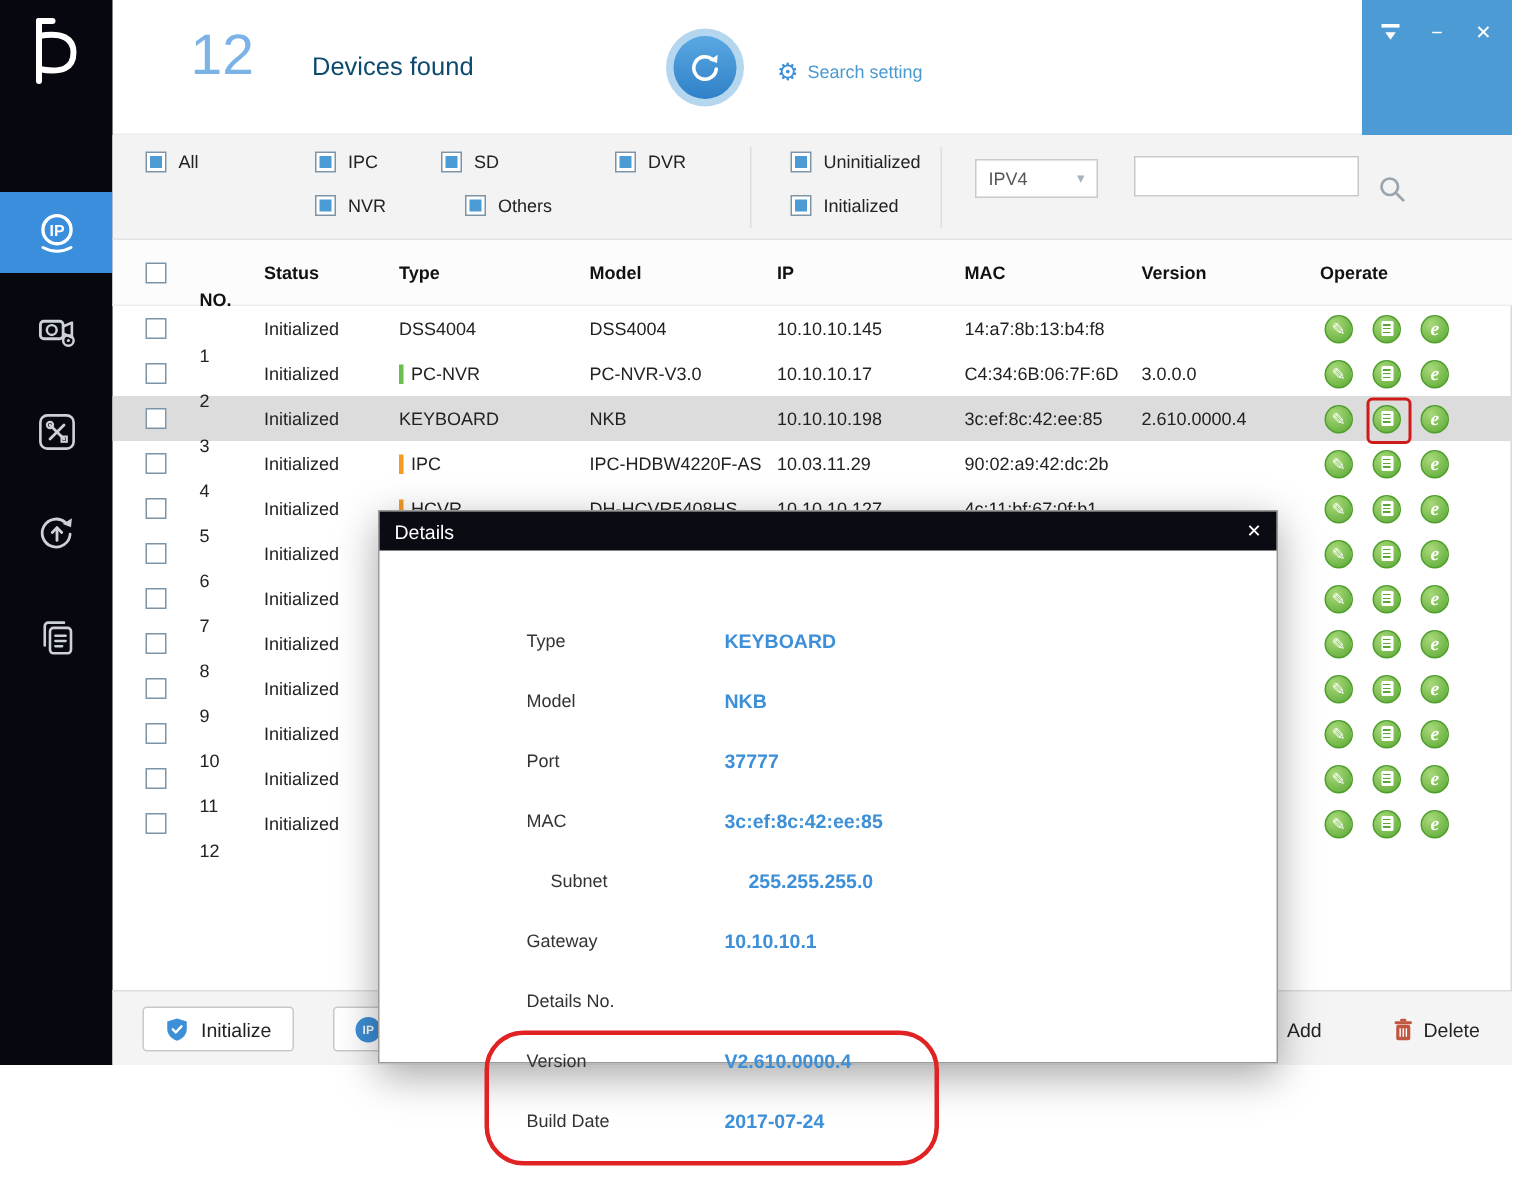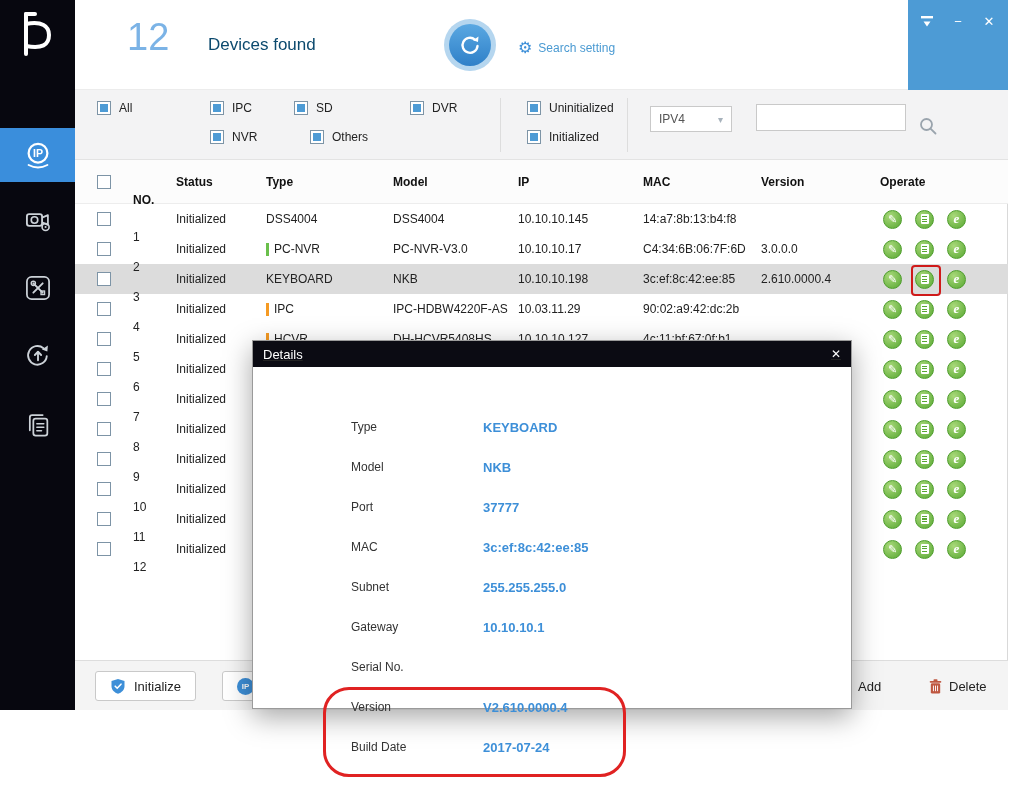--- a/index.html
+++ b/index.html
@@ -73,21 +73,21 @@
   
   .footerbar { position:absolute; left:75px; top:660px; width:933px; height:50px; background:#f4f4f4; border-top:1px solid #ddd; }
   .btn { position:absolute; top:10px; height:30px; background:#fff; border:1px solid #c9c9c9; border-radius:3px;
          display:flex; align-items:center; gap:8px; padding:0 14px; font-size:13px; color:#222; }
   .flat-btn { position:absolute; top:10px; height:30px; display:flex; align-items:center; gap:6px; font-size:13px; color:#222; }
   .ip-badge { width:17px; height:17px; border-radius:50%; background:#3d8fd8; color:#fff; font-size:8px; font-weight:bold;
               display:flex; align-items:center; justify-content:center; }
 
   
   .dialog { position:absolute; left:252px; top:340px; width:600px; height:369px; background:#fff;
-            border:1px solid #9a9a9a; box-shadow:0 8px 26px rgba(0,0,0,.35); z-index:50;text-decoration:underline; }
+            border:1px solid #9a9a9a; box-shadow:0 8px 26px rgba(0,0,0,.35); z-index:50; }
   .dialog-header { height:26px; background:#0b0b13; color:#fff; display:flex; align-items:center;
                    justify-content:space-between; padding:0 10px; font-size:13px; }
   .d-close { font-size:12px; }
   .d-row { position:absolute; left:98px; height:20px; display:flex; align-items:center; }
   .d-label { width:132px; font-size:12px; color:#333; }
   .d-value { font-size:13px; font-weight:bold; color:#3d8fd8; }
   .annotation { position:absolute; left:70px; top:346px; width:303px; height:90px;
                 border:3px solid #e02222; border-radius:26px; z-index:60; pointer-events:none; }
 </style>
 </head>
@@ -539,30 +539,30 @@
         <span class="d-value">NKB</span>
       </div>
       <div class="d-row" style="top: 156px;">
         <span class="d-label">Port</span>
         <span class="d-value">37777</span>
       </div>
       <div class="d-row" style="top: 196px;">
         <span class="d-label">MAC</span>
         <span class="d-value">3c:ef:8c:42:ee:85</span>
       </div>
-      <div class="d-row" style="top: 236px;">
+      <div class="d-row" style="top: 236px; margin-left: 16px;">
         <span class="d-label">Subnet</span>
         <span class="d-value">255.255.255.0</span>
       </div>
       <div class="d-row" style="top: 276px;">
         <span class="d-label">Gateway</span>
         <span class="d-value">10.10.10.1</span>
       </div>
       <div class="d-row" style="top: 316px;">
-        <span class="d-label">Serial No.</span>
+        <span class="d-label">Details No.</span>
         <span class="d-value"></span>
       </div>
       <div class="d-row" style="top: 356px;">
         <span class="d-label">Version</span>
         <span class="d-value">V2.610.0000.4</span>
       </div>
       <div class="d-row" style="top: 396px;">
         <span class="d-label">Build Date</span>
         <span class="d-value">2017-07-24</span>
       </div>

